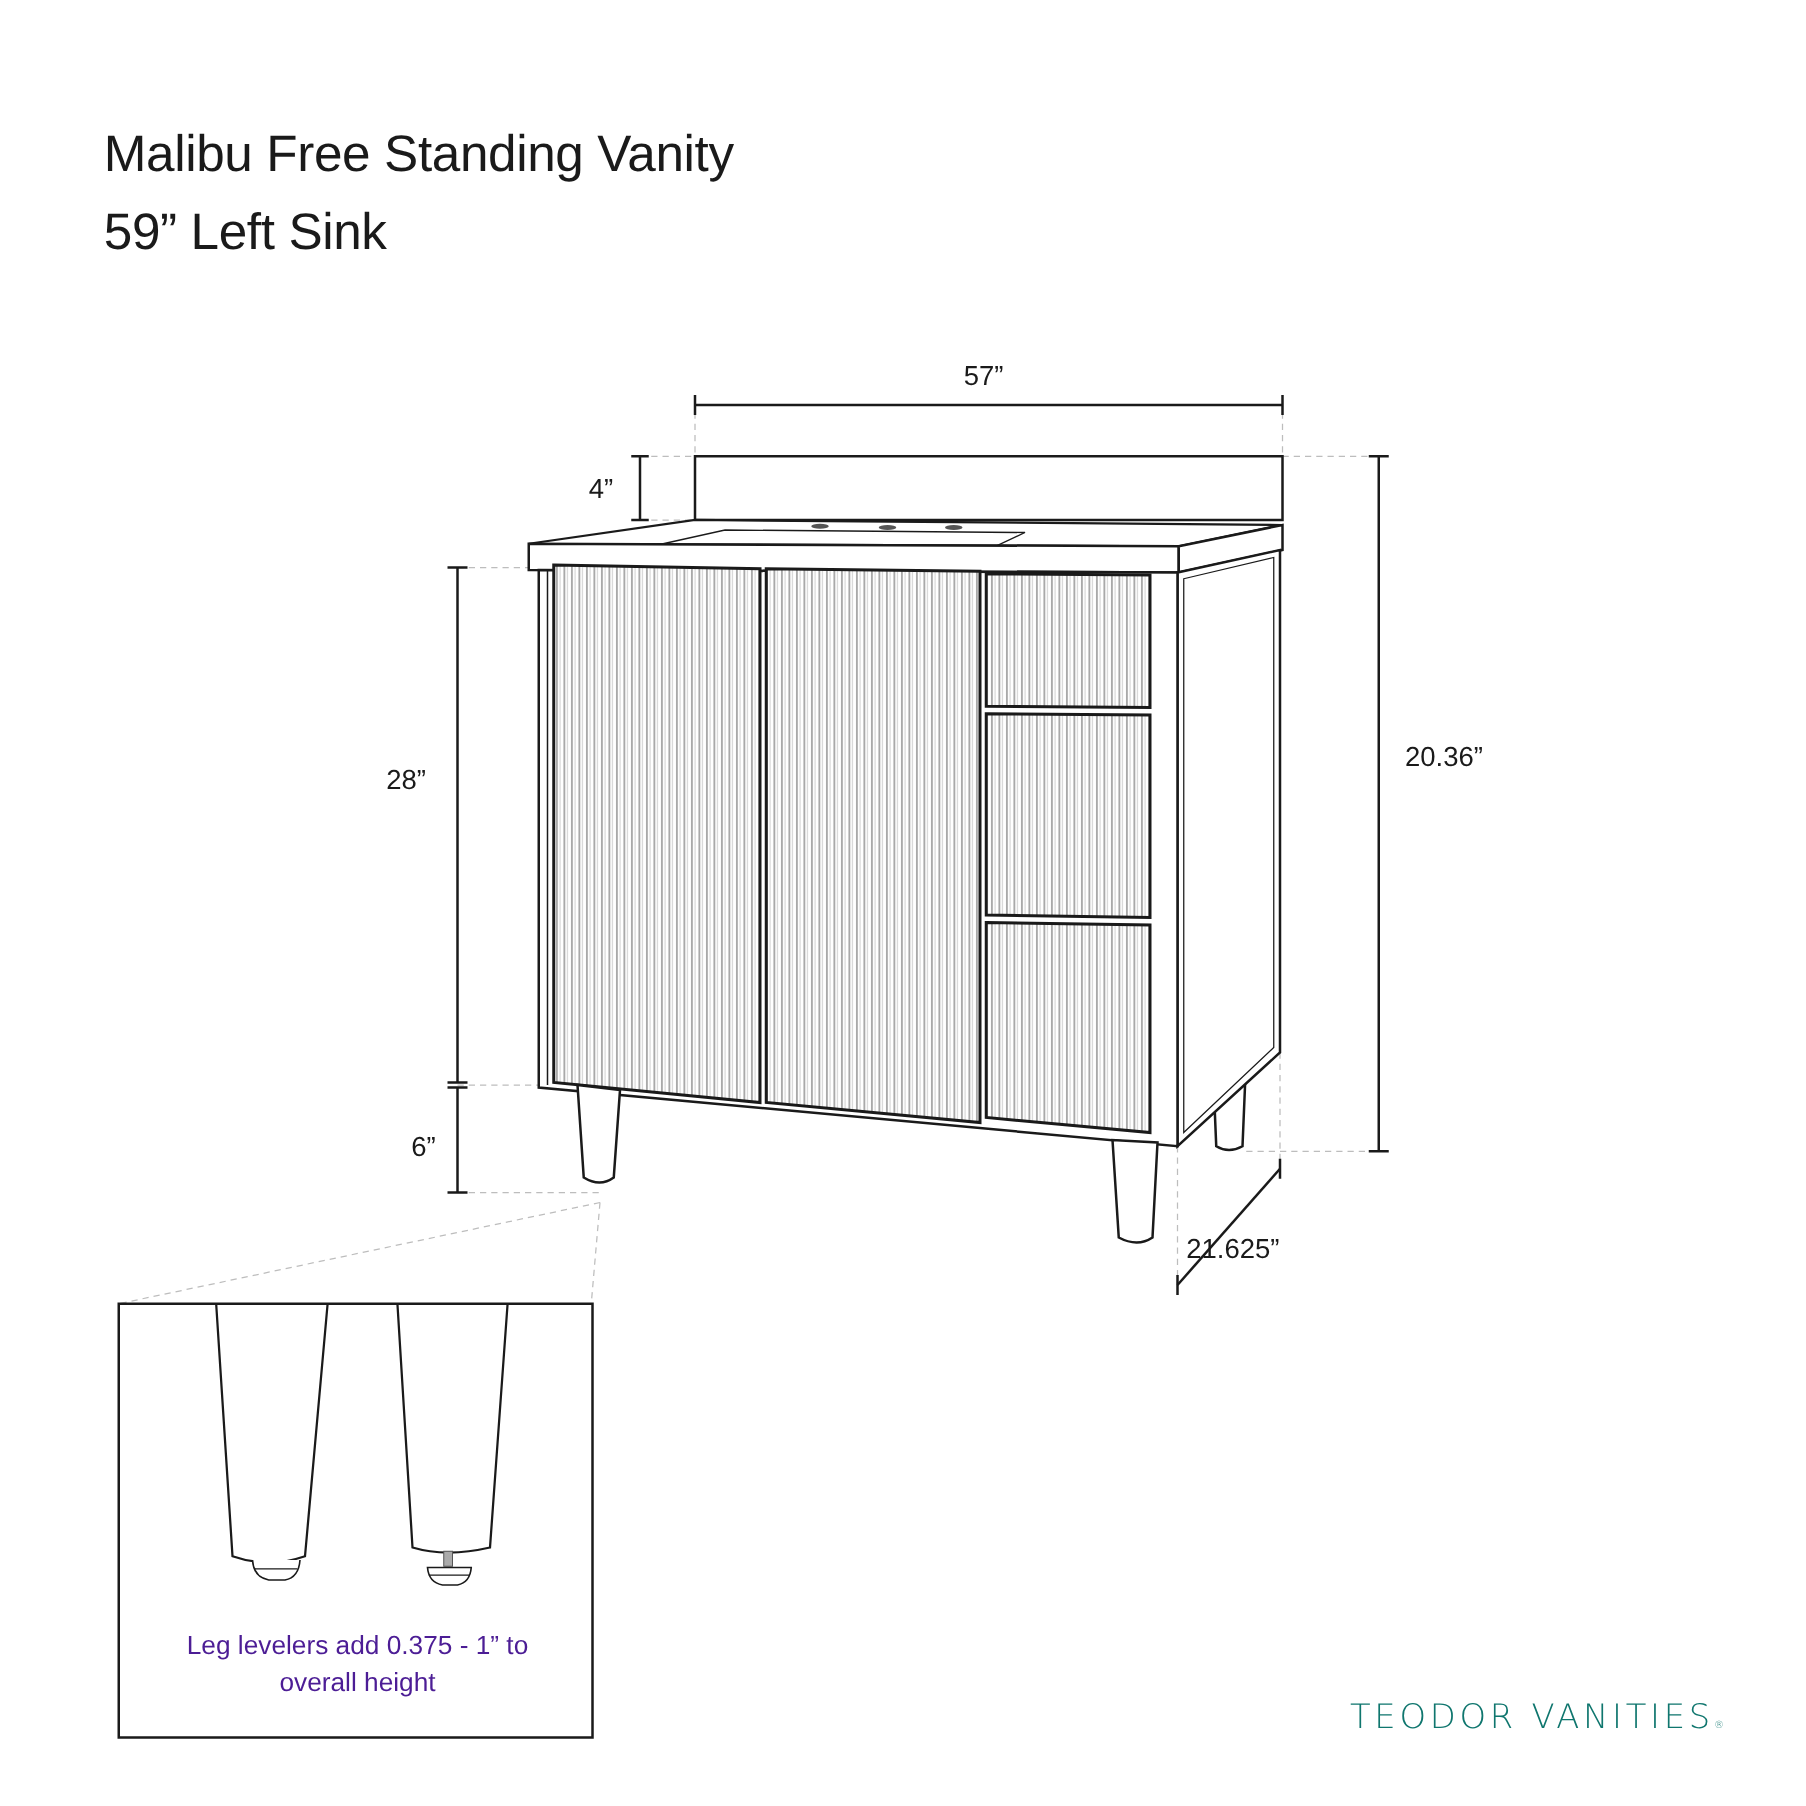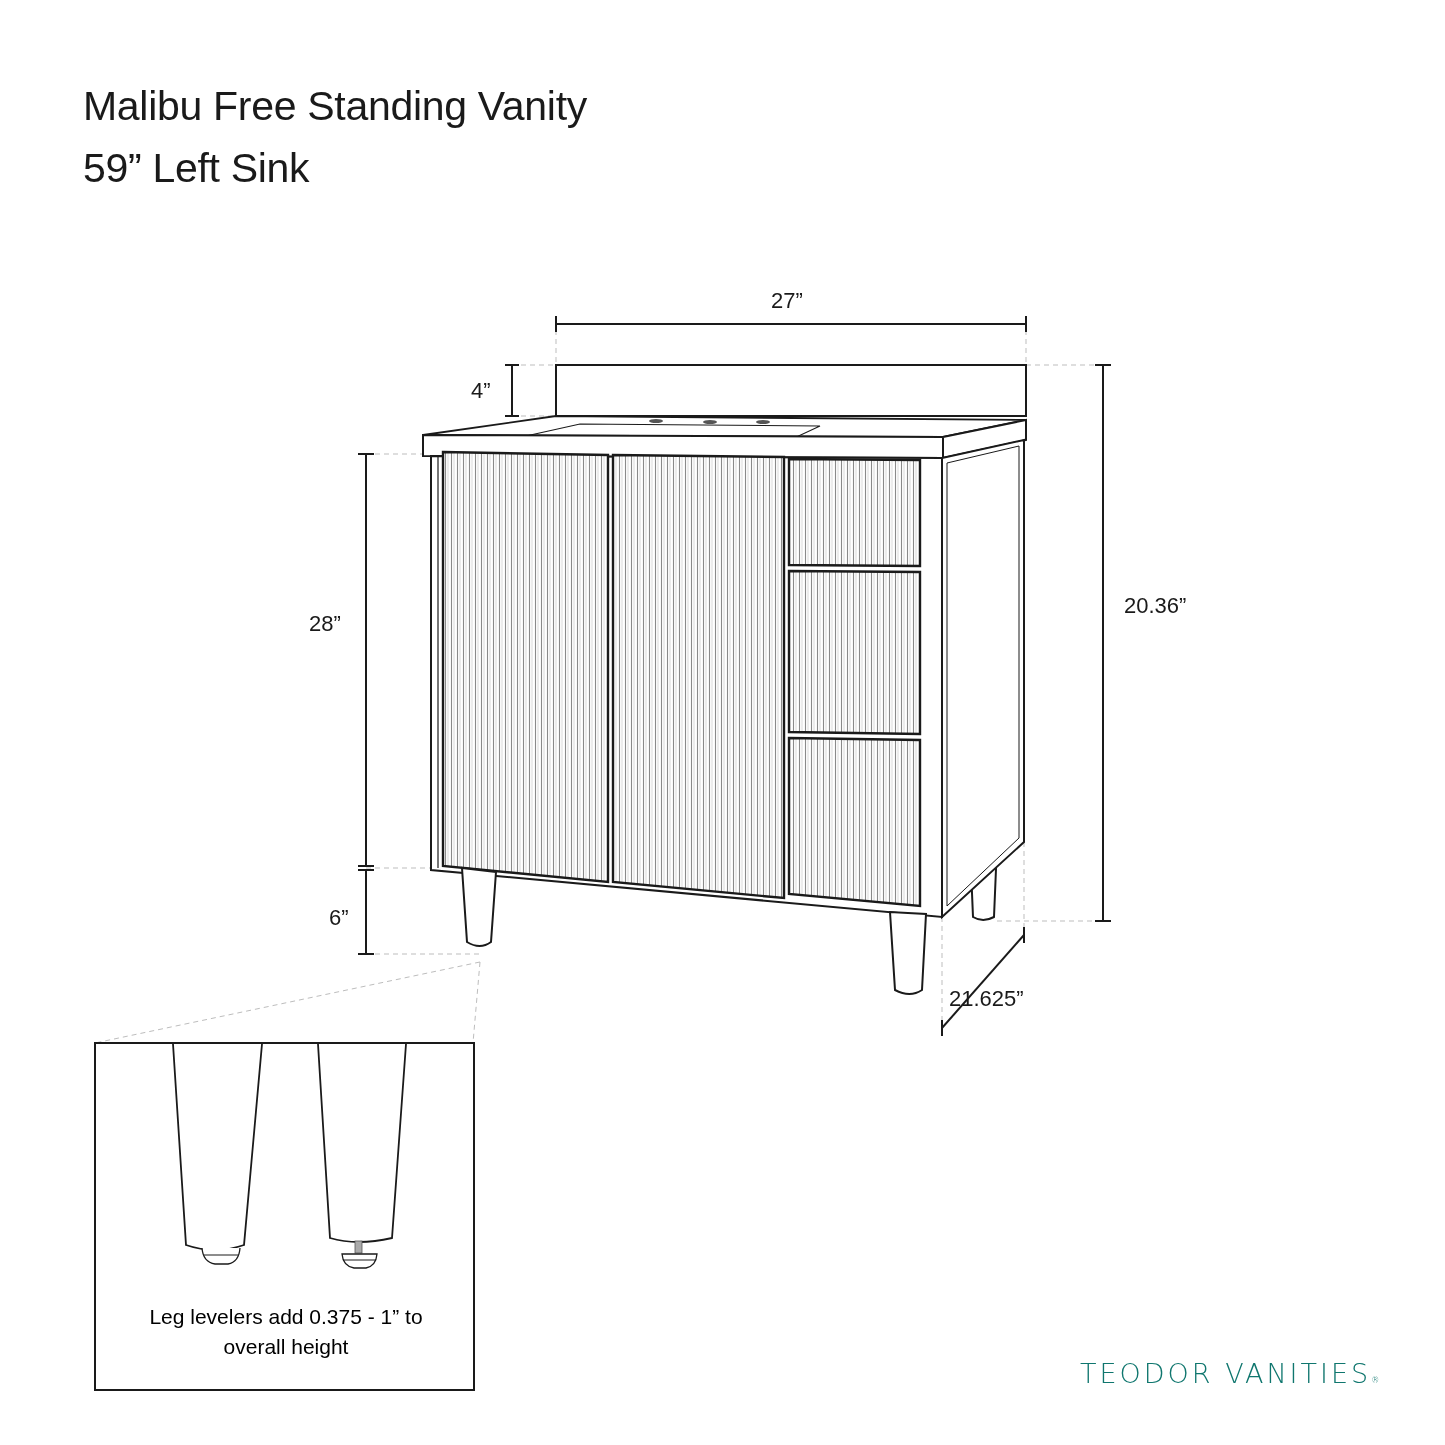--- a/index.html
+++ b/index.html
@@ -1,22 +1,22 @@
 <!DOCTYPE html>
 <html><head>
 <meta charset="utf-8">
 <style>
   html, body { margin:0; padding:0; background:#ffffff; }
   body { width:1445px; height:1445px; position:relative; overflow:hidden; font-family:"Liberation Sans", "DejaVu Sans", sans-serif; color:#1a1a1a; }
-  .title { position:absolute; left:83px; font-size:41px; font-weight:400; letter-spacing:-0.3px; color:#1a1a1a; white-space:nowrap; font-family:"Liberation Sans", sans-serif; }
+  .title { position:absolute; left:83px; font-size:41px; font-weight:400; letter-spacing:-0.3px; color:#1a1a1a; white-space:nowrap; font-family:"Liberation Sans", sans-serif;margin-top:17px; }
   #title1 { top:83px; }
   #title2 { top:145px; }
   svg#drawing { position:absolute; left:0; top:0; width:1445px; height:1445px; }
   .dimlabel { position:absolute; font-size:22px; color:#1a1a1a; white-space:nowrap; font-family:"Liberation Sans", sans-serif; }
-  .inset-text { position:absolute; left:96px; width:380px; text-align:center; font-size:21px; color:#000000; line-height:30px; font-family:"Liberation Sans", sans-serif; }
+  .inset-text { position:absolute; left:96px; width:380px; text-align:center; font-size:21px; color:#4c1d95; line-height:30px; font-family:"Liberation Sans", sans-serif; }
   .logo { position:absolute; left:1080px; top:1358px; font-size:27px; letter-spacing:3px; font-weight:300; color:#0f766e; white-space:nowrap; font-family:"DejaVu Sans", sans-serif; }
   .logo sup { font-size:8px; letter-spacing:0; vertical-align:baseline; }
 </style>
 </head>
 <body>
 
 <div class="title" id="title1">Malibu Free Standing Vanity</div>
 <div class="title" id="title2">59” Left Sink</div>
 
 <svg id="drawing" viewBox="0 0 1445 1445" xmlns="http://www.w3.org/2000/svg">
@@ -114,21 +114,21 @@
 
     <path d="M202,1248 Q203,1262 215,1264 L228,1264 Q239,1262 240,1248" stroke-width="1.3" fill="#fff"></path>
     <line x1="204" y1="1255" x2="238" y2="1255" stroke-width="1"></line>
 
     <rect x="355" y="1241" width="7" height="12" fill="#aaa" stroke="#555" stroke-width="0.8"></rect>
     <path d="M342,1254 Q343,1266 354,1268 L366,1268 Q376,1266 377,1254 Z" stroke-width="1.3" fill="#fff"></path>
     <line x1="343" y1="1260" x2="376" y2="1260" stroke-width="1"></line>
   </g>
 </svg>
 
-<div class="dimlabel" style="left:771px; top:288px;">27”</div>
+<div class="dimlabel" style="left:771px; top:288px;">57”</div>
 <div class="dimlabel" style="left:471px; top:378px;">4”</div>
 <div class="dimlabel" style="left:309px; top:611px;">28”</div>
 <div class="dimlabel" style="left:329px; top:905px;">6”</div>
 <div class="dimlabel" style="left:1124px; top:593px;">20.36”</div>
 <div class="dimlabel" style="left:949px; top:986px;">21.625”</div>
 
 <div class="inset-text" style="top:1302px;">Leg levelers add 0.375 - 1” to</div>
 <div class="inset-text" style="top:1332px;">overall height</div>
 
 <div class="logo"><span>TEODOR VANITIES</span><sup>®</sup></div>

